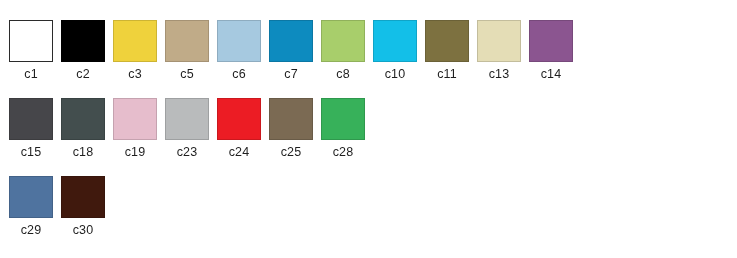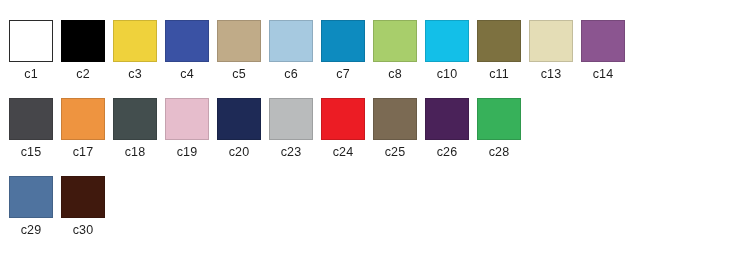--- a/index.html
+++ b/index.html
@@ -65,24 +65,20 @@
       </div>
       <div class="swatch-cell">
         <div class="swatch-chip" style="background-color: rgb(0, 0, 0);"></div>
         <div class="swatch-label">c2</div>
       </div>
       <div class="swatch-cell">
         <div class="swatch-chip" style="background-color: rgb(239, 210, 60);"></div>
         <div class="swatch-label">c3</div>
       </div>
       <div class="swatch-cell">
-        <div class="swatch-chip" style="background-color: rgb(58, 82, 164);"></div>
-        <div class="swatch-label">c4</div>
-      </div>
-      <div class="swatch-cell">
         <div class="swatch-chip" style="background-color: rgb(192, 171, 136);"></div>
         <div class="swatch-label">c5</div>
       </div>
       <div class="swatch-cell">
         <div class="swatch-chip" style="background-color: rgb(166, 201, 224);"></div>
         <div class="swatch-label">c6</div>
       </div>
       <div class="swatch-cell">
         <div class="swatch-chip" style="background-color: rgb(13, 139, 191);"></div>
         <div class="swatch-label">c7</div>
@@ -107,50 +103,38 @@
         <div class="swatch-chip" style="background-color: rgb(139, 85, 144);"></div>
         <div class="swatch-label">c14</div>
       </div>
     </div>
     <div class="swatch-row">
       <div class="swatch-cell">
         <div class="swatch-chip" style="background-color: rgb(70, 70, 74);"></div>
         <div class="swatch-label">c15</div>
       </div>
       <div class="swatch-cell">
-        <div class="swatch-chip" style="background-color: rgb(238, 148, 64);"></div>
-        <div class="swatch-label">c17</div>
-      </div>
-      <div class="swatch-cell">
         <div class="swatch-chip" style="background-color: rgb(67, 78, 78);"></div>
         <div class="swatch-label">c18</div>
       </div>
       <div class="swatch-cell">
         <div class="swatch-chip" style="background-color: rgb(230, 189, 204);"></div>
         <div class="swatch-label">c19</div>
-      </div>
-      <div class="swatch-cell">
-        <div class="swatch-chip" style="background-color: rgb(30, 42, 86);"></div>
-        <div class="swatch-label">c20</div>
       </div>
       <div class="swatch-cell">
         <div class="swatch-chip" style="background-color: rgb(185, 187, 188);"></div>
         <div class="swatch-label">c23</div>
       </div>
       <div class="swatch-cell">
         <div class="swatch-chip" style="background-color: rgb(236, 28, 36);"></div>
         <div class="swatch-label">c24</div>
       </div>
       <div class="swatch-cell">
         <div class="swatch-chip" style="background-color: rgb(123, 106, 83);"></div>
         <div class="swatch-label">c25</div>
-      </div>
-      <div class="swatch-cell">
-        <div class="swatch-chip" style="background-color: rgb(74, 34, 89);"></div>
-        <div class="swatch-label">c26</div>
       </div>
       <div class="swatch-cell">
         <div class="swatch-chip" style="background-color: rgb(55, 177, 90);"></div>
         <div class="swatch-label">c28</div>
       </div>
     </div>
     <div class="swatch-row">
       <div class="swatch-cell">
         <div class="swatch-chip" style="background-color: rgb(79, 115, 159);"></div>
         <div class="swatch-label">c29</div>

